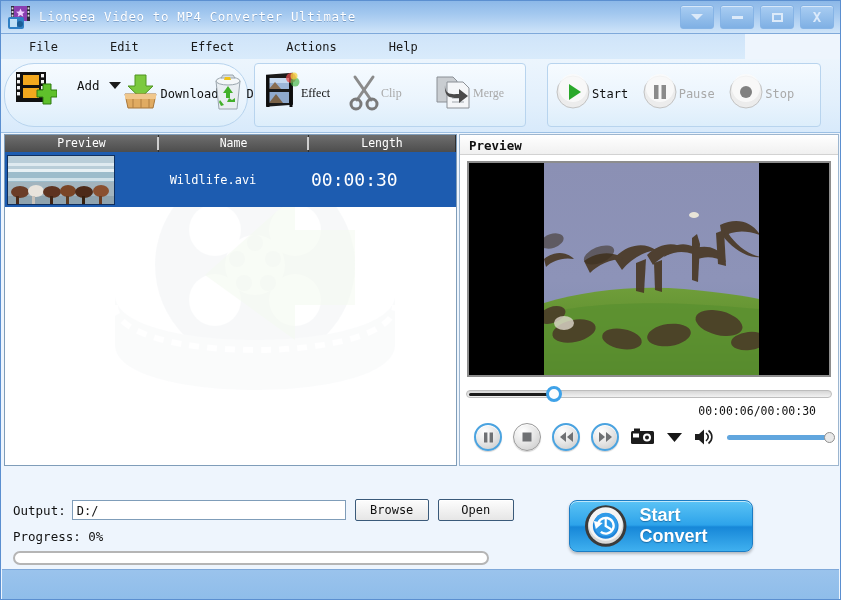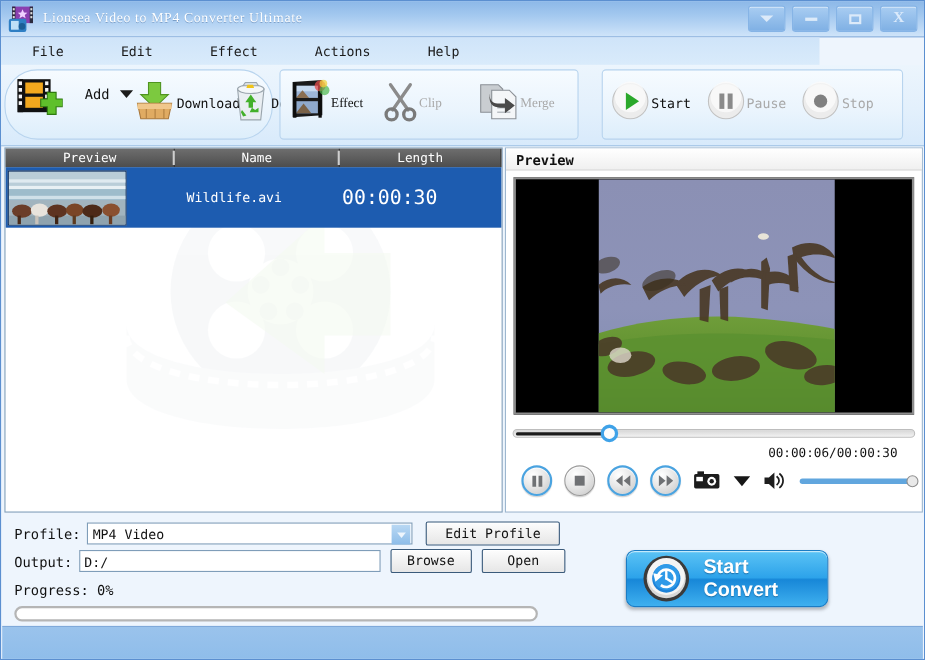--- a/index.html
+++ b/index.html
@@ -15,21 +15,20 @@
     border: 1px solid #5b8fd0;
     background: #eef5fd;
     overflow: hidden;
   }
 
   
   .titlebar {
     position: absolute; left: 0; top: 0; width: 839px; height: 33px;
     background: linear-gradient(to bottom, #8cb8e8 0%, #a3c8ef 40%, #bcd8f5 75%, #cfe4f9 100%);
     border-bottom: 1px solid #7fa9da;
-    font-family: Liberation Serif, serif;
   }
   .app-icon {
     position: absolute; left: 6px; top: 4px; width: 25px; height: 25px;
   }
   .title-text {
     position: absolute; left: 38px; top: 8px;
     font-size: 12.5px; color: #ffffff; letter-spacing: .6px;
     text-shadow: 0 1px 0 rgba(60,100,150,.45);
     white-space: nowrap;
   }
@@ -576,30 +575,20 @@
         </svg>
       </div>
       <div class="vol-track">
         <div class="vol-thumb"></div>
       </div>
     </div>
   </div>
 
   <div class="bottom">
 
-    <div class="row" style="position:absolute;left:12px;top:5px;">
-      <span class="lbl">Profile:</span>
-      <div class="txtbox combo" style="margin-left:6px;">
-        <span>MP4 Video</span>
-        <div class="combo-arrow">
-            <i></i>
-          </div>
-      </div>
-      <div class="btn" style="width:122px;margin-left:12px;">Edit Profile</div>
-    </div>
 
     <div class="row" style="position:absolute;left:12px;top:30px;">
       <span class="lbl">Output:</span>
       <div class="txtbox" style="width:274px;margin-left:6px;">D:/</div>
       <div class="btn" style="width:74px;margin-left:9px;">Browse</div>
       <div class="btn" style="width:76px;margin-left:9px;">Open</div>
     </div>
 
     <div style="position:absolute;left:12px;top:60px;" class="lbl">Progress: 0%</div>
 

